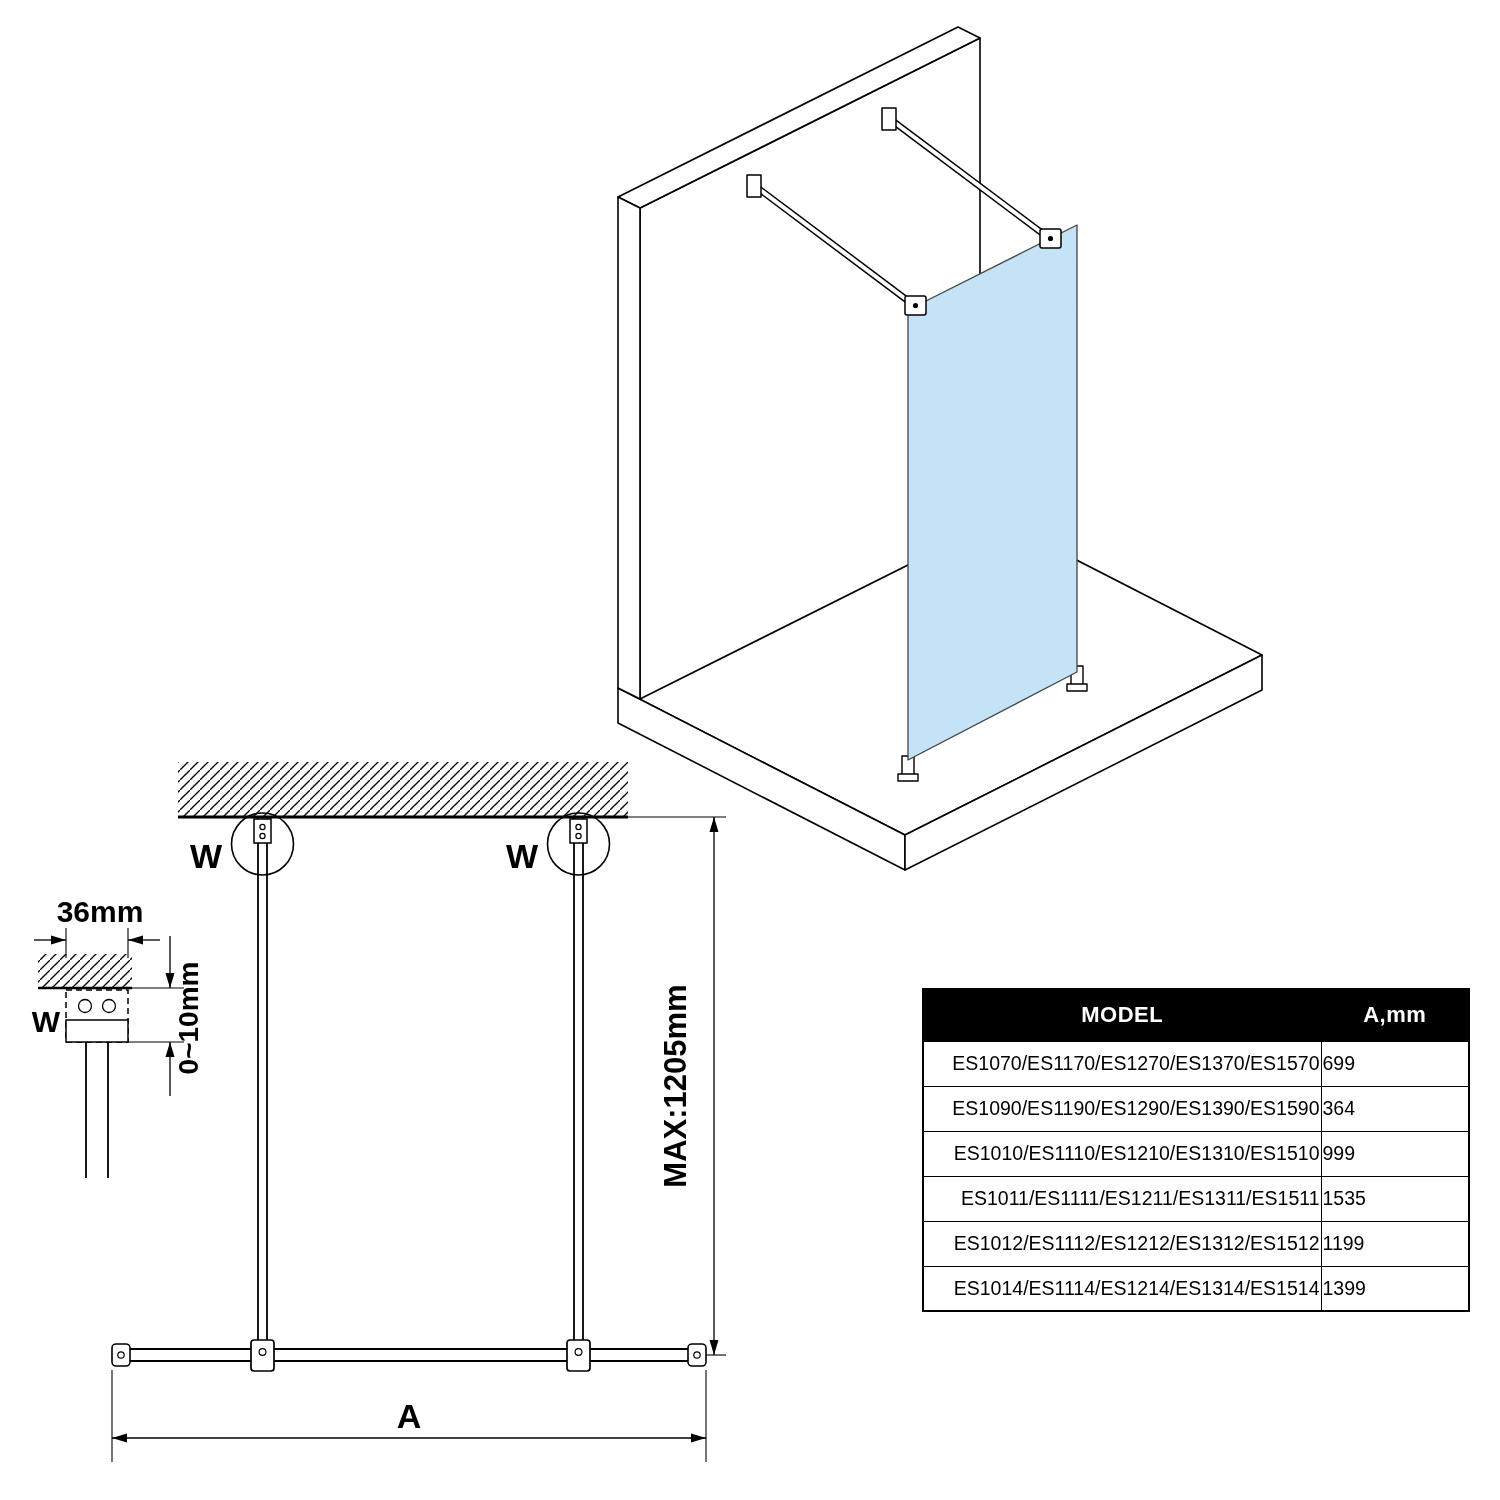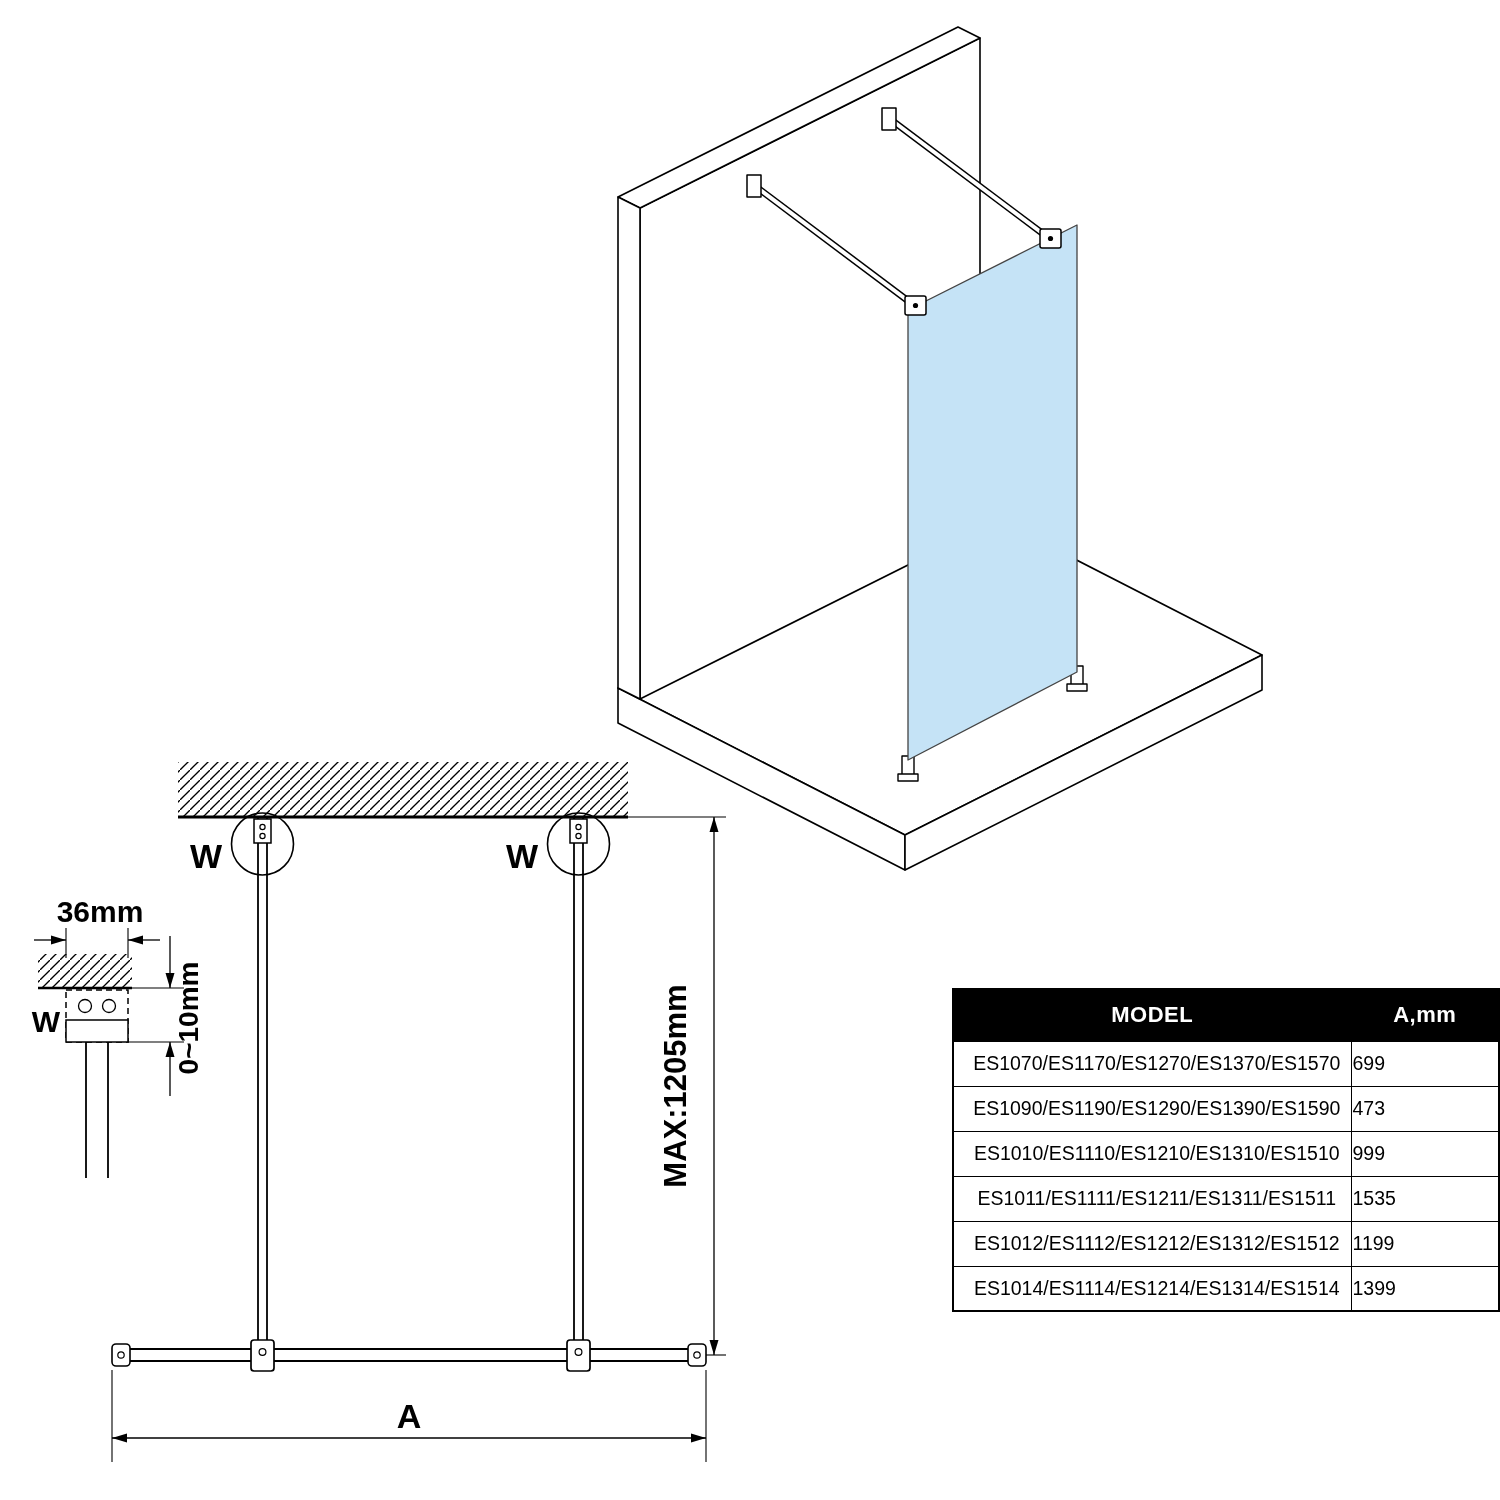--- a/index.html
+++ b/index.html
@@ -1,25 +1,25 @@
 <!DOCTYPE html>
 <html><head>
 <meta charset="utf-8">
 <style>
   *{box-sizing:border-box}
   html,body{margin:0;padding:0}
   body{width:1500px;height:1500px;background:#fff;font-family:"Liberation Sans",sans-serif}
   .page{position:relative;width:1500px;height:1500px;background:#fff;overflow:hidden}
   .drawing-svg{position:absolute;left:0;top:0}
   .drawing-svg text{font-family:"Liberation Sans",sans-serif}
-  .spec-wrap{position:absolute;left:952px;top:988px;width:439px}
+  .spec-wrap{position:absolute;left:922px;top:988px;width:439px}
   table.spec{width:100%;border-collapse:collapse;table-layout:fixed;border:2px solid #000;background:#fff}
   table.spec th{background:#000;color:#fff;height:52px;font-size:22px;font-weight:bold;border:1px solid #000;text-align:center;letter-spacing:.5px}
   table.spec td{border:1px solid #000;height:45px;font-size:19.5px;color:#000;overflow:hidden;white-space:nowrap}
-  td.model-cell{padding-left:10px;text-align:center}
+  td.model-cell{padding-left:10px;text-align:right}
   td.a-cell{text-align:left;font-size:21px}
 </style>
 </head>
 <body>
 
 <div class="page">
 
   <svg class="drawing-svg" width="1500" height="1500" viewBox="0 0 1500 1500">
     <defs>
       <pattern id="hatch" width="10" height="10" patternUnits="userSpaceOnUse">
@@ -178,21 +178,21 @@
           <th>A,mm</th>
         </tr>
       </thead>
       <tbody id="model-rows">
           <tr>
             <td class="model-cell">ES1070/ES1170/ES1270/ES1370/ES1570</td>
             <td class="a-cell">699</td>
           </tr>
           <tr>
             <td class="model-cell">ES1090/ES1190/ES1290/ES1390/ES1590</td>
-            <td class="a-cell">473</td>
+            <td class="a-cell">364</td>
           </tr>
           <tr>
             <td class="model-cell">ES1010/ES1110/ES1210/ES1310/ES1510</td>
             <td class="a-cell">999</td>
           </tr>
           <tr>
             <td class="model-cell">ES1011/ES1111/ES1211/ES1311/ES1511</td>
             <td class="a-cell">1535</td>
           </tr>
           <tr>

